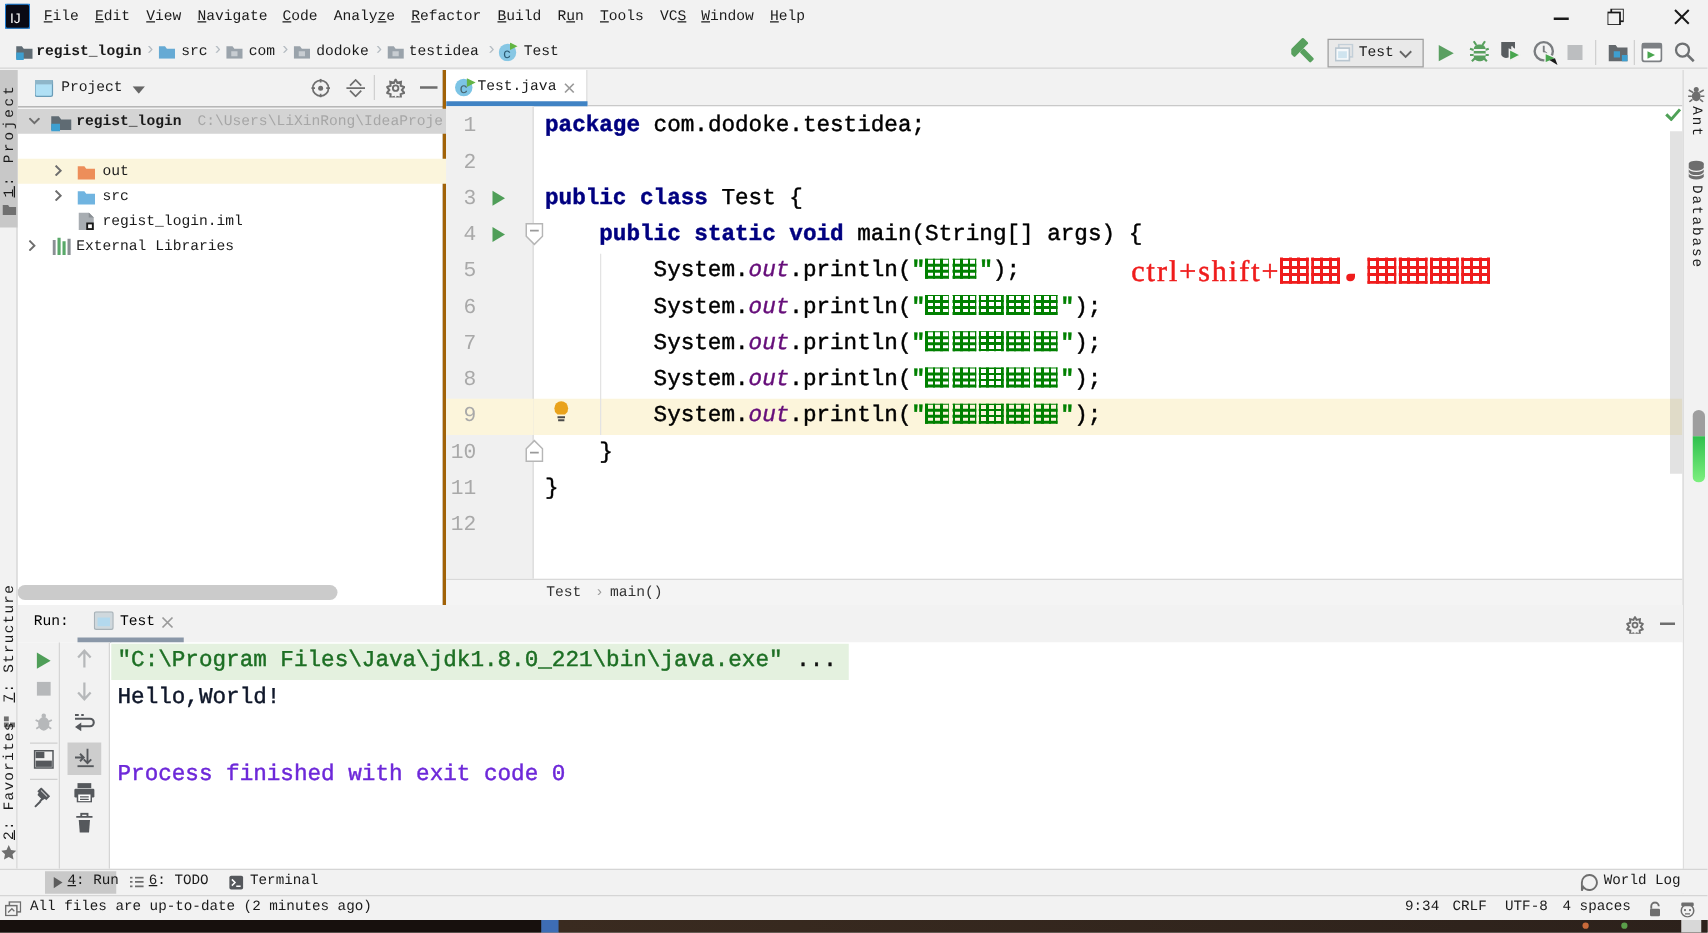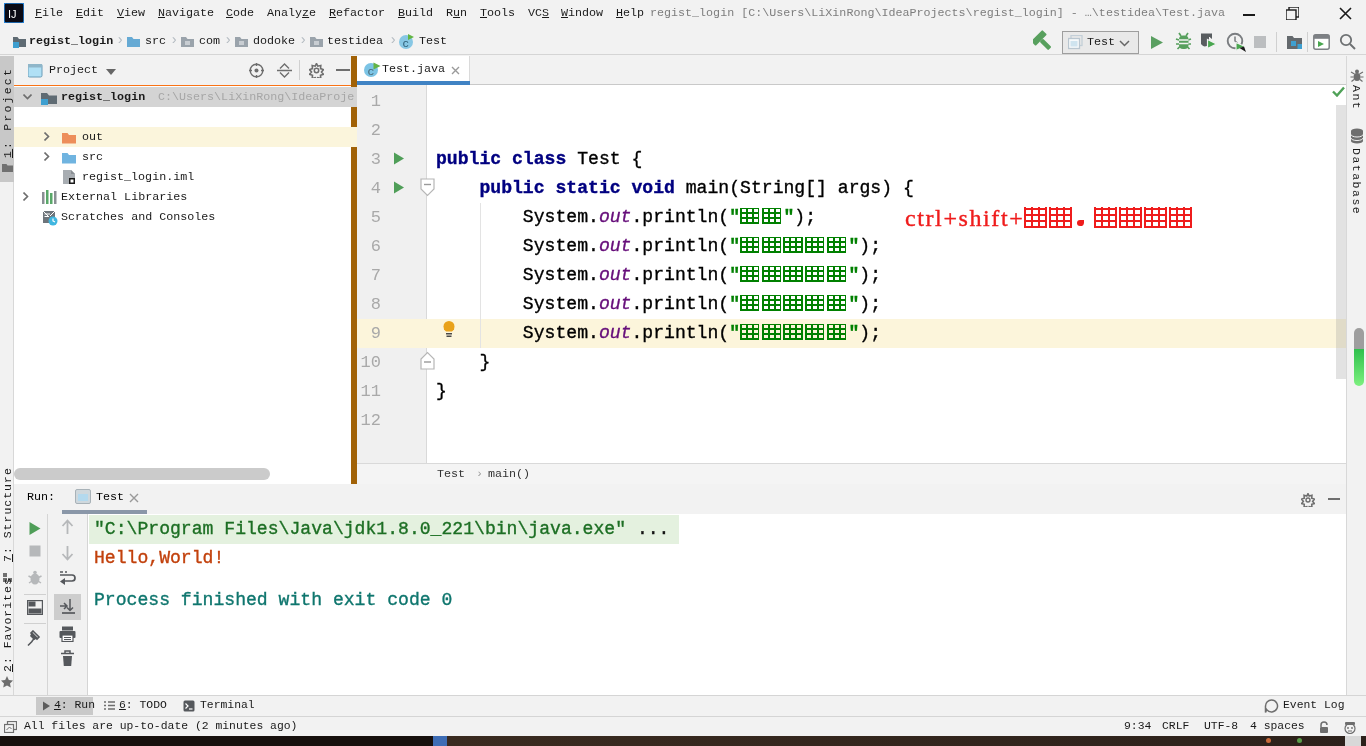--- a/index.html
+++ b/index.html
@@ -8,21 +8,21 @@
 .menu{position:absolute;top:6px;font-size:11.7px;color:#1a1a1a;white-space:pre}
 .menu u{text-decoration:underline}
 #title{position:absolute;left:650px;top:6px;font-size:11.7px;color:#7e7e7e;white-space:pre}
 #navbar{position:absolute;left:0;top:27px;width:1366px;height:28px;background:#f2f2f2;border-bottom:1px solid #d5d5d5}
 .crumb{position:absolute;top:7px;font-size:11.7px;color:#1a1a1a;white-space:pre}
 .sep{position:absolute;top:5px;font-size:14px;color:#b5bcc2}
 #leftstripe{position:absolute;left:0;top:56px;width:14px;height:639px;background:#f2f2f2;border-right:1px solid #d8d8d8}
 #rightstripe{position:absolute;left:1346px;top:56px;width:20px;height:659px;background:#f2f2f2;border-left:1px solid #d8d8d8}
 .vtext{writing-mode:vertical-rl;font-size:11.5px;color:#1a1a1a;position:absolute;letter-spacing:1.5px}
 .vrot{position:absolute;transform:rotate(-90deg);transform-origin:0 0;font-size:11.5px;color:#1a1a1a;letter-spacing:1px;white-space:pre}
-#project{position:absolute;left:14px;top:56px;width:343px;height:428px;background:#f97316;border-right:6px solid #a16207}
+#project{position:absolute;left:14px;top:56px;width:343px;height:428px;background:#a3a3a3;border-right:3px solid #a16207}
 #phead{position:absolute;left:0;top:0;width:100%;height:29px;background:#f2f2f2}
 .ptext{font-size:11.7px;color:#1a1a1a;white-space:pre}
 #ptree{position:absolute;left:0;top:30px;width:100%;height:398px;background:#fff;font-size:11.7px;color:#1a1a1a}
 .trow{position:absolute;left:0;width:343px;height:20px;white-space:pre}
 .trow span.lbl{position:absolute;top:3px}
 #editor{position:absolute;left:357px;top:56px;width:989px;height:428px;background:#fff}
 #tabbar{position:absolute;left:0;top:0;width:989px;height:29px;background:#f2f2f2;border-bottom:1px solid #c9c9c9}
 #tab1{position:absolute;left:0;top:0;width:113px;height:29px;background:#fff;border-right:1px solid #dadada}
 #tabu{position:absolute;left:0;top:25px;width:113px;height:4px;background:#4083c4}
 #gutter{position:absolute;left:0;top:29px;width:70px;height:378px;background:#f0f0f0;border-right:1px solid #d9d9d9}
@@ -63,21 +63,20 @@
 <div class="menu" style="left:158px"><u>N</u>avigate</div>
 <div class="menu" style="left:226px"><u>C</u>ode</div>
 <div class="menu" style="left:267px">Analy<u>z</u>e</div>
 <div class="menu" style="left:329px"><u>R</u>efactor</div>
 <div class="menu" style="left:398px"><u>B</u>uild</div>
 <div class="menu" style="left:446px">R<u>u</u>n</div>
 <div class="menu" style="left:480px"><u>T</u>ools</div>
 <div class="menu" style="left:528px">VC<u>S</u></div>
 <div class="menu" style="left:561px"><u>W</u>indow</div>
 <div class="menu" style="left:616px"><u>H</u>elp</div>
-<div id="title">regist_login [C:\Users\LiXinRong\IdeaProjects\regist_login] - …\testidea\Test.java</div>
 <div class="abs" style="left:1243px;top:14px;width:12px;height:2px;background:#1a1a1a"></div>
 <svg class="abs" style="left:1286px;top:7px" width="13" height="13">
       <rect x="3" y="0" width="10" height="10" fill="none" stroke="#1a1a1a" stroke-width="1.4"></rect>
       <rect x="0" y="3" width="10" height="10" fill="#f2f2f2" stroke="#1a1a1a" stroke-width="1.4"></rect>
     </svg>
 <svg class="abs" style="left:1339px;top:7px" width="13" height="13">
       <path d="M1 1 L12 12 M12 1 L1 12" stroke="#1a1a1a" stroke-width="1.6"></path>
     </svg>
 </div>
 
@@ -243,30 +242,20 @@
  <svg class="abs" style="left:9px;top:5px" width="6" height="9">
           <path d="M0.5 0.5 L4.5 4.5 L0.5 8.5" stroke="#6e6e6e" stroke-width="1.6" fill="none"></path>
         </svg>
  <svg class="abs" style="left:28px;top:3px" width="15" height="14">
           <rect x="0" y="2" width="2.5" height="12" fill="#8a8f94"></rect>
           <rect x="4" y="0" width="2.5" height="14" fill="#59a869"></rect>
           <rect x="8" y="3" width="2.5" height="11" fill="#59a869"></rect>
           <rect x="12" y="1" width="2.5" height="13" fill="#8a8f94"></rect>
         </svg>
  <span class="lbl" style="left:47px">External Libraries</span>
-</div>
-<div class="trow" style="top:121px">
- <svg class="abs" style="left:28px;top:3px" width="16" height="16">
-          <path d="M1 1 L13 1 L13 8 L8 13 L1 13 Z" fill="#6e757b"></path>
-          <path d="M2.5 4 L8 4 M2.5 6.5 L7 6.5" stroke="#fff" stroke-width="1.2"></path>
-          <path d="M1 1 L6 6 M13 1 L8 6" stroke="#fff" stroke-width="1"></path>
-          <circle cx="11" cy="11" r="4.5" fill="#40b6e0"></circle>
-          <path d="M11 8.5 L11 11 L13 12" stroke="#fff" stroke-width="1.2" fill="none"></path>
-        </svg>
- <span class="lbl" style="left:47px">Scratches and Consoles</span>
 </div>
 </div>
 </div>
 
 <div id="editor">
 <div id="tabbar">
       <div id="tab1"></div>
       <div id="tabu"></div>
 <svg class="abs" style="left:7px;top:6px" width="18" height="17">
         <circle cx="7" cy="8" r="7" fill="#7cc4e5"></circle>
@@ -307,20 +296,21 @@
 </div>
 <svg class="abs" style="left:63px;top:122px" width="15" height="19">
       <path d="M1 1 L14 1 L14 11 L7.5 17.5 L1 11 Z" fill="#fff" stroke="#b6b6b6" stroke-width="1.2"></path>
       <path d="M4 6.5 L11 6.5" stroke="#9a9a9a" stroke-width="1.4"></path>
     </svg>
 <svg class="abs" style="left:63px;top:295px" width="15" height="19">
       <path d="M1 18 L14 18 L14 8 L7.5 1.5 L1 8 Z" fill="#fff" stroke="#b6b6b6" stroke-width="1.2"></path>
       <path d="M4 11 L11 11" stroke="#9a9a9a" stroke-width="1.4"></path>
     </svg>
 <div id="code">
+<div class="cline" style="top:31px"><span class="kw">package</span> com.dodoke.testidea;</div>
 <div class="cline" style="top:89px"><span class="kw">public</span> <span class="kw">class</span> Test {</div>
 <div class="cline" style="top:118px">    <span class="kw">public</span> <span class="kw">static</span> <span class="kw">void</span> main(String[] args) {</div>
 <div class="cline" style="top:147px">        System.<span class="fld">out</span>.println(<span class="str">"<span class="cjk"></span><span class="cjk"></span>"</span>);</div>
 <div class="cline" style="top:176px">        System.<span class="fld">out</span>.println(<span class="str">"<span class="cjk"></span><span class="cjk"></span><span class="cjk"></span><span class="cjk"></span><span class="cjk"></span>"</span>);</div>
 <div class="cline" style="top:205px">        System.<span class="fld">out</span>.println(<span class="str">"<span class="cjk"></span><span class="cjk"></span><span class="cjk"></span><span class="cjk"></span><span class="cjk"></span>"</span>);</div>
 <div class="cline" style="top:234px">        System.<span class="fld">out</span>.println(<span class="str">"<span class="cjk"></span><span class="cjk"></span><span class="cjk"></span><span class="cjk"></span><span class="cjk"></span>"</span>);</div>
 <div class="cline" style="top:263px">        System.<span class="fld">out</span>.println(<span class="str">"<span class="cjk"></span><span class="cjk"></span><span class="cjk"></span><span class="cjk"></span><span class="cjk"></span>"</span>);</div>
 <div class="cline" style="top:292px">    }</div>
 <div class="cline" style="top:321px">}</div>
 </div>
@@ -422,22 +412,22 @@
         <path d="M5 11.5 L12 11.5 M5 13.5 L12 13.5" stroke="#55585c" stroke-width="1"></path>
       </svg>
 <svg class="abs" style="left:12px;top:136px" width="15" height="17">
         <path d="M1 3.5 L14 3.5 M5 3 L5 1 L10 1 L10 3" stroke="#55585c" stroke-width="1.5" fill="none"></path>
         <path d="M3 6 L12 6 L11.2 16 L3.8 16 Z" fill="#55585c"></path>
       </svg>
 </div>
 <div id="console">
 <div class="abs" style="left:0;top:1px;width:590px;height:29px;background:#e4f1df"></div>
 <div class="abs" style="left:5px;top:1px;line-height:29px;color:#1d6f24">"C:\Program Files\Java\jdk1.8.0_221\bin\java.exe" <span style="color:#111">...</span></div>
-<div class="abs" style="left:5px;top:30px;line-height:29px;color:#c2410c">Hello,World!</div>
-<div class="abs" style="left:5px;top:72px;line-height:29px;color:#0f766e">Process finished with exit code 0</div>
+<div class="abs" style="left:5px;top:30px;line-height:29px;color:#0f172a">Hello,World!</div>
+<div class="abs" style="left:5px;top:92px;line-height:29px;color:#6d28d9">Process finished with exit code 0</div>
 </div>
 </div>
 
 <div id="leftstripe">
 <div class="abs" style="left:0;top:0;width:14px;height:126px;background:#c8c8c8"></div>
 <div class="vrot" style="left:1px;top:102px;letter-spacing:2.2px"><u>1</u>: Project</div>
 <svg class="abs" style="left:2px;top:106px" width="11" height="10">
       <path d="M0 2 L0 10 L11 10 L11 3.5 L5.5 3.5 L4.5 2 Z" fill="#707070"></path>
     </svg>
 <div class="vrot" style="left:1px;top:506px;"><u>7</u>: Structure</div>
@@ -464,21 +454,21 @@
 <div class="abs" style="left:119px;top:3px"><u>6</u>: TODO</div>
 <svg class="abs" style="left:183px;top:4px" width="12" height="12">
       <rect x="0.5" y="0.5" width="11" height="11" rx="1.5" fill="#55585c"></rect>
       <path d="M2.5 3.5 L5 6 L2.5 8.5" stroke="#fff" stroke-width="1.2" fill="none"></path>
       <path d="M6 9 L9.5 9" stroke="#fff" stroke-width="1.2"></path>
     </svg>
 <div class="abs" style="left:200px;top:3px">Terminal</div>
 <svg class="abs" style="left:1264px;top:3px" width="15" height="15">
       <path d="M7.5 1 A6 6 0 1 1 2.7 10.6 L1.5 13.5 L1.5 7 A6 6 0 0 1 7.5 1 Z" fill="none" stroke="#6e6e6e" stroke-width="1.5"></path>
     </svg>
-<div class="abs" style="left:1283px;top:3px">Event Log</div>
+<div class="abs" style="left:1283px;top:3px">World Log</div>
 </div>
 <div id="statusbar">
 <svg class="abs" style="left:4px;top:4px" width="13" height="12">
       <rect x="3.5" y="0.5" width="9" height="8" fill="none" stroke="#6e6e6e" stroke-width="1.2"></rect>
       <rect x="0.5" y="3.5" width="9" height="8" fill="#f2f2f2" stroke="#6e6e6e" stroke-width="1.2"></rect>
       <path d="M2.5 9 L5.5 6 L7.5 8" stroke="#6e6e6e" stroke-width="1" fill="none"></path>
     </svg>
 <div class="abs" style="left:24px;top:3px">All files are up-to-date (2 minutes ago)</div>
 <div class="abs" style="left:1124px;top:3px">9:34</div>
 <div class="abs" style="left:1162px;top:3px">CRLF</div>

